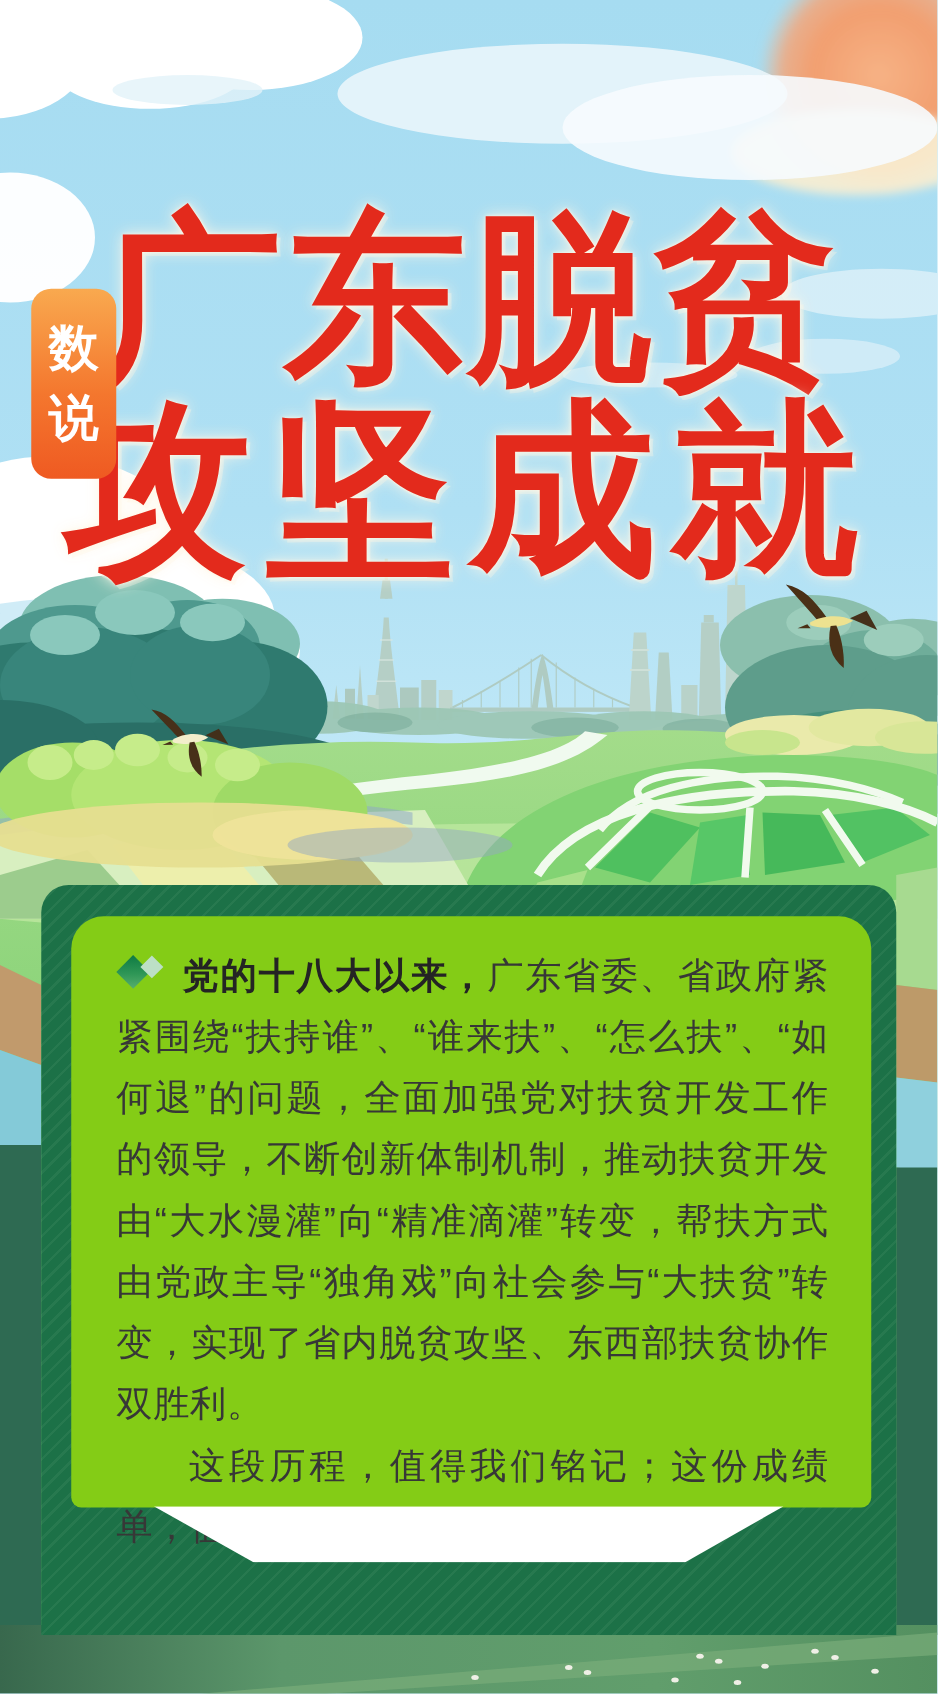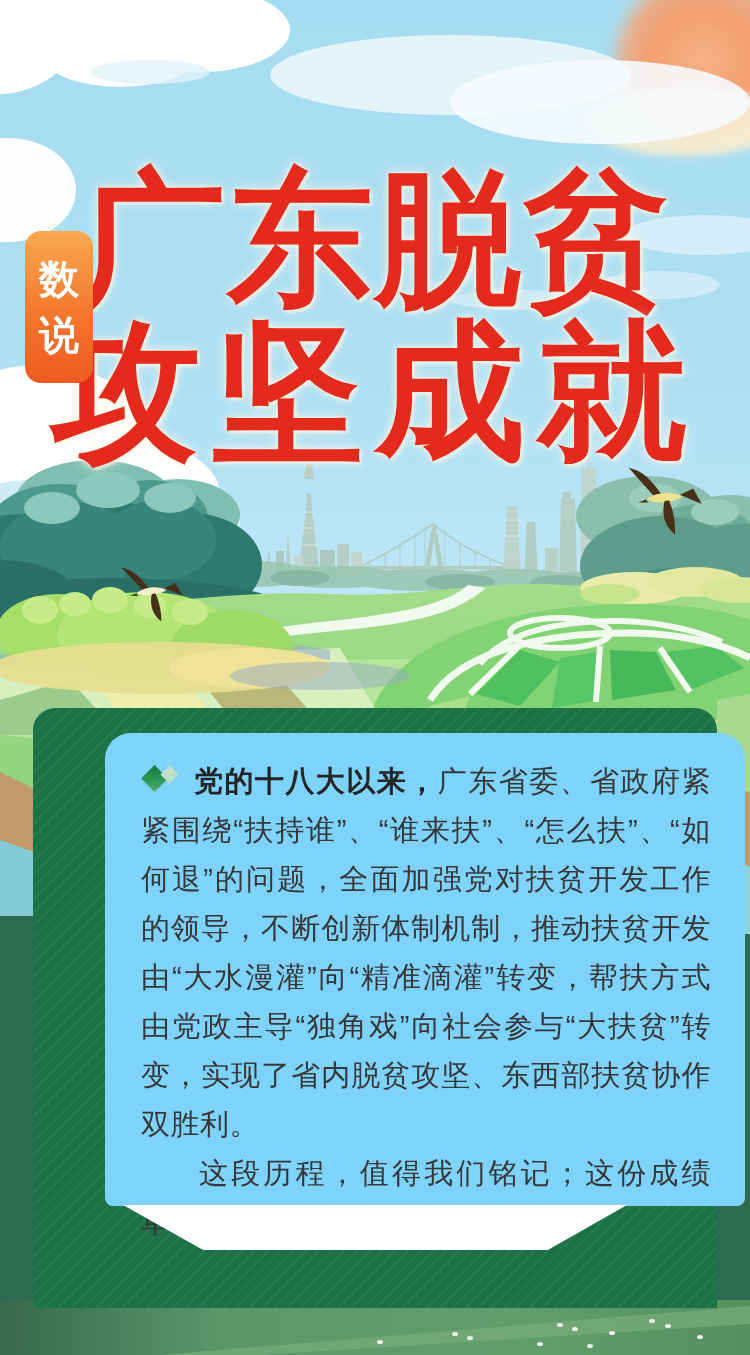--- a/index.html
+++ b/index.html
@@ -31,22 +31,22 @@
   
   .panel{
     position:absolute;left:33px;top:708px;width:684px;height:600px;z-index:2;
     border-radius:22px 22px 0 0;
     background:repeating-linear-gradient(135deg,#27794f 0 2px,#1c7147 2px 9px);
   }
 
   
   .card{
     position:absolute;left:57px;top:733px;width:640px;height:473px;z-index:3;
-    background:#7dd3fc;border-radius:26px 26px 8px 8px;
-    box-sizing:border-box;padding:24px 34px 0 36px;margin-left:48px;
+    background:#84cc16;border-radius:26px 26px 8px 8px;
+    box-sizing:border-box;padding:24px 34px 0 36px;
   }
   .card-tab{
     position:absolute;left:123px;top:1205px;width:504px;height:45px;z-index:3;background:#ffffff;
     clip-path:polygon(0 0,100% 0,84.3% 100%,15.9% 100%);
   }
   .para{
     margin:0;color:#373737;font-size:29px;line-height:49px;text-align:justify;
     letter-spacing:.5px;
   }
   .para b{font-weight:800;color:#242424;}

